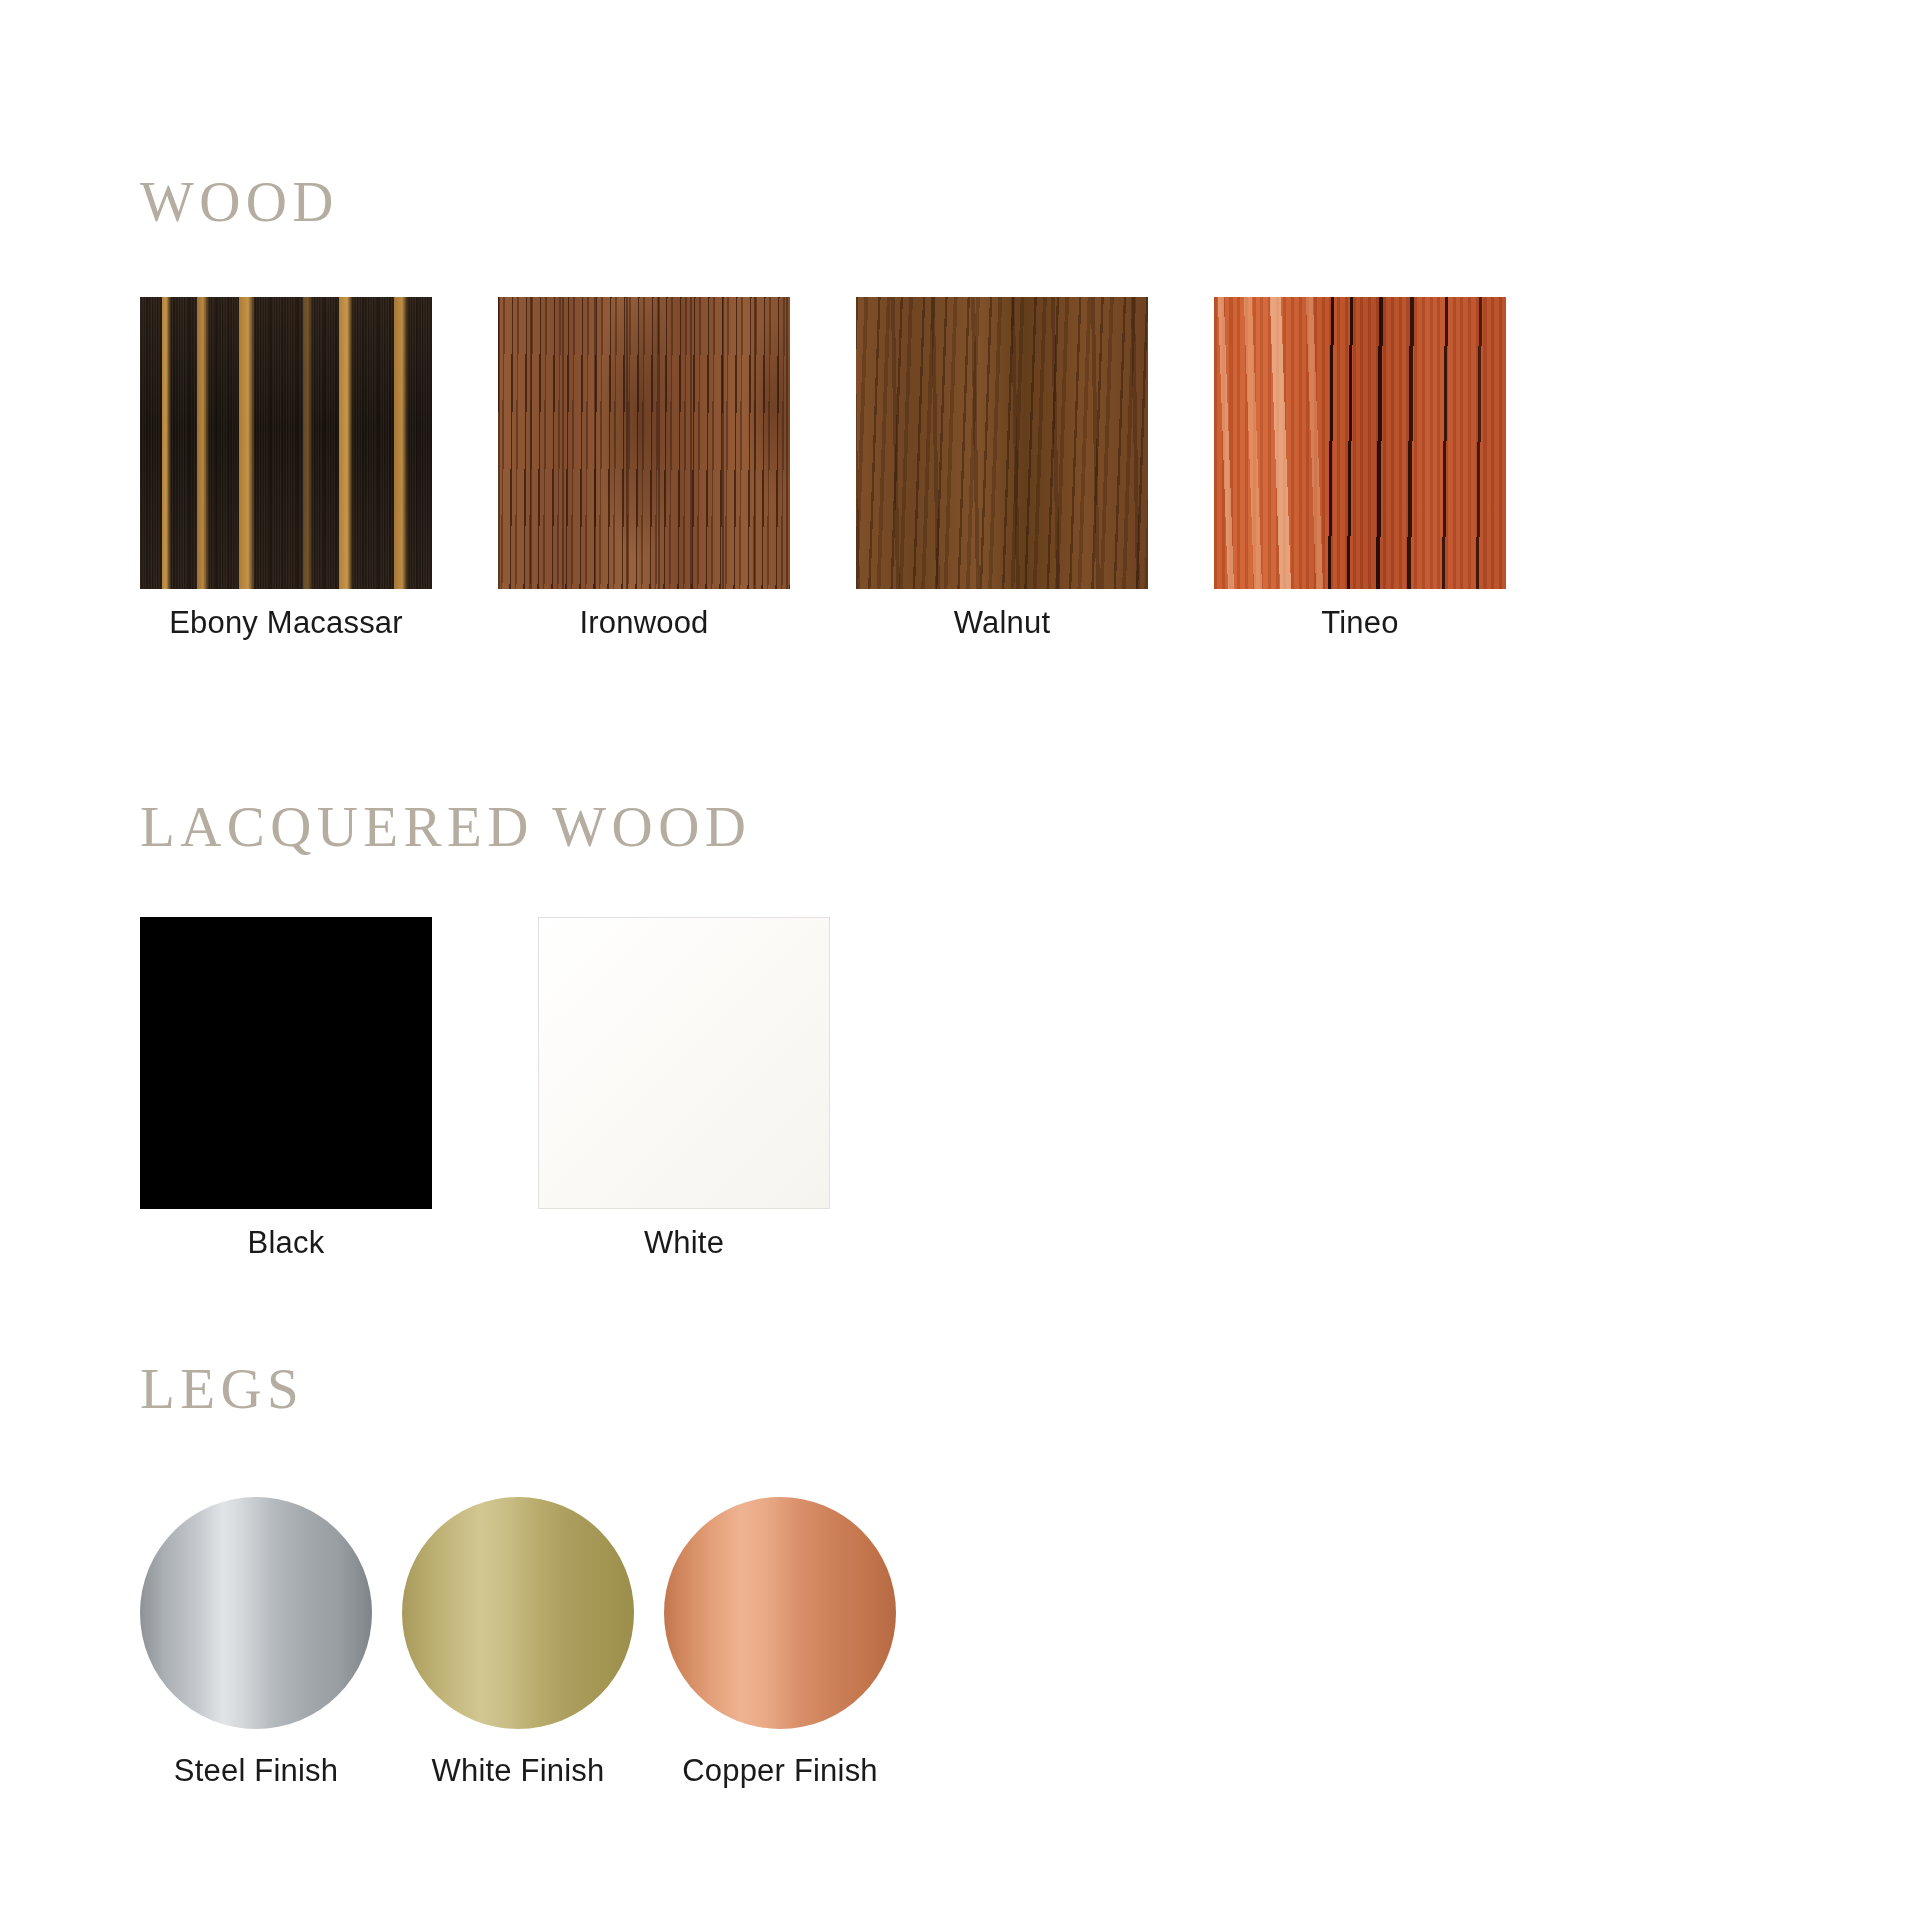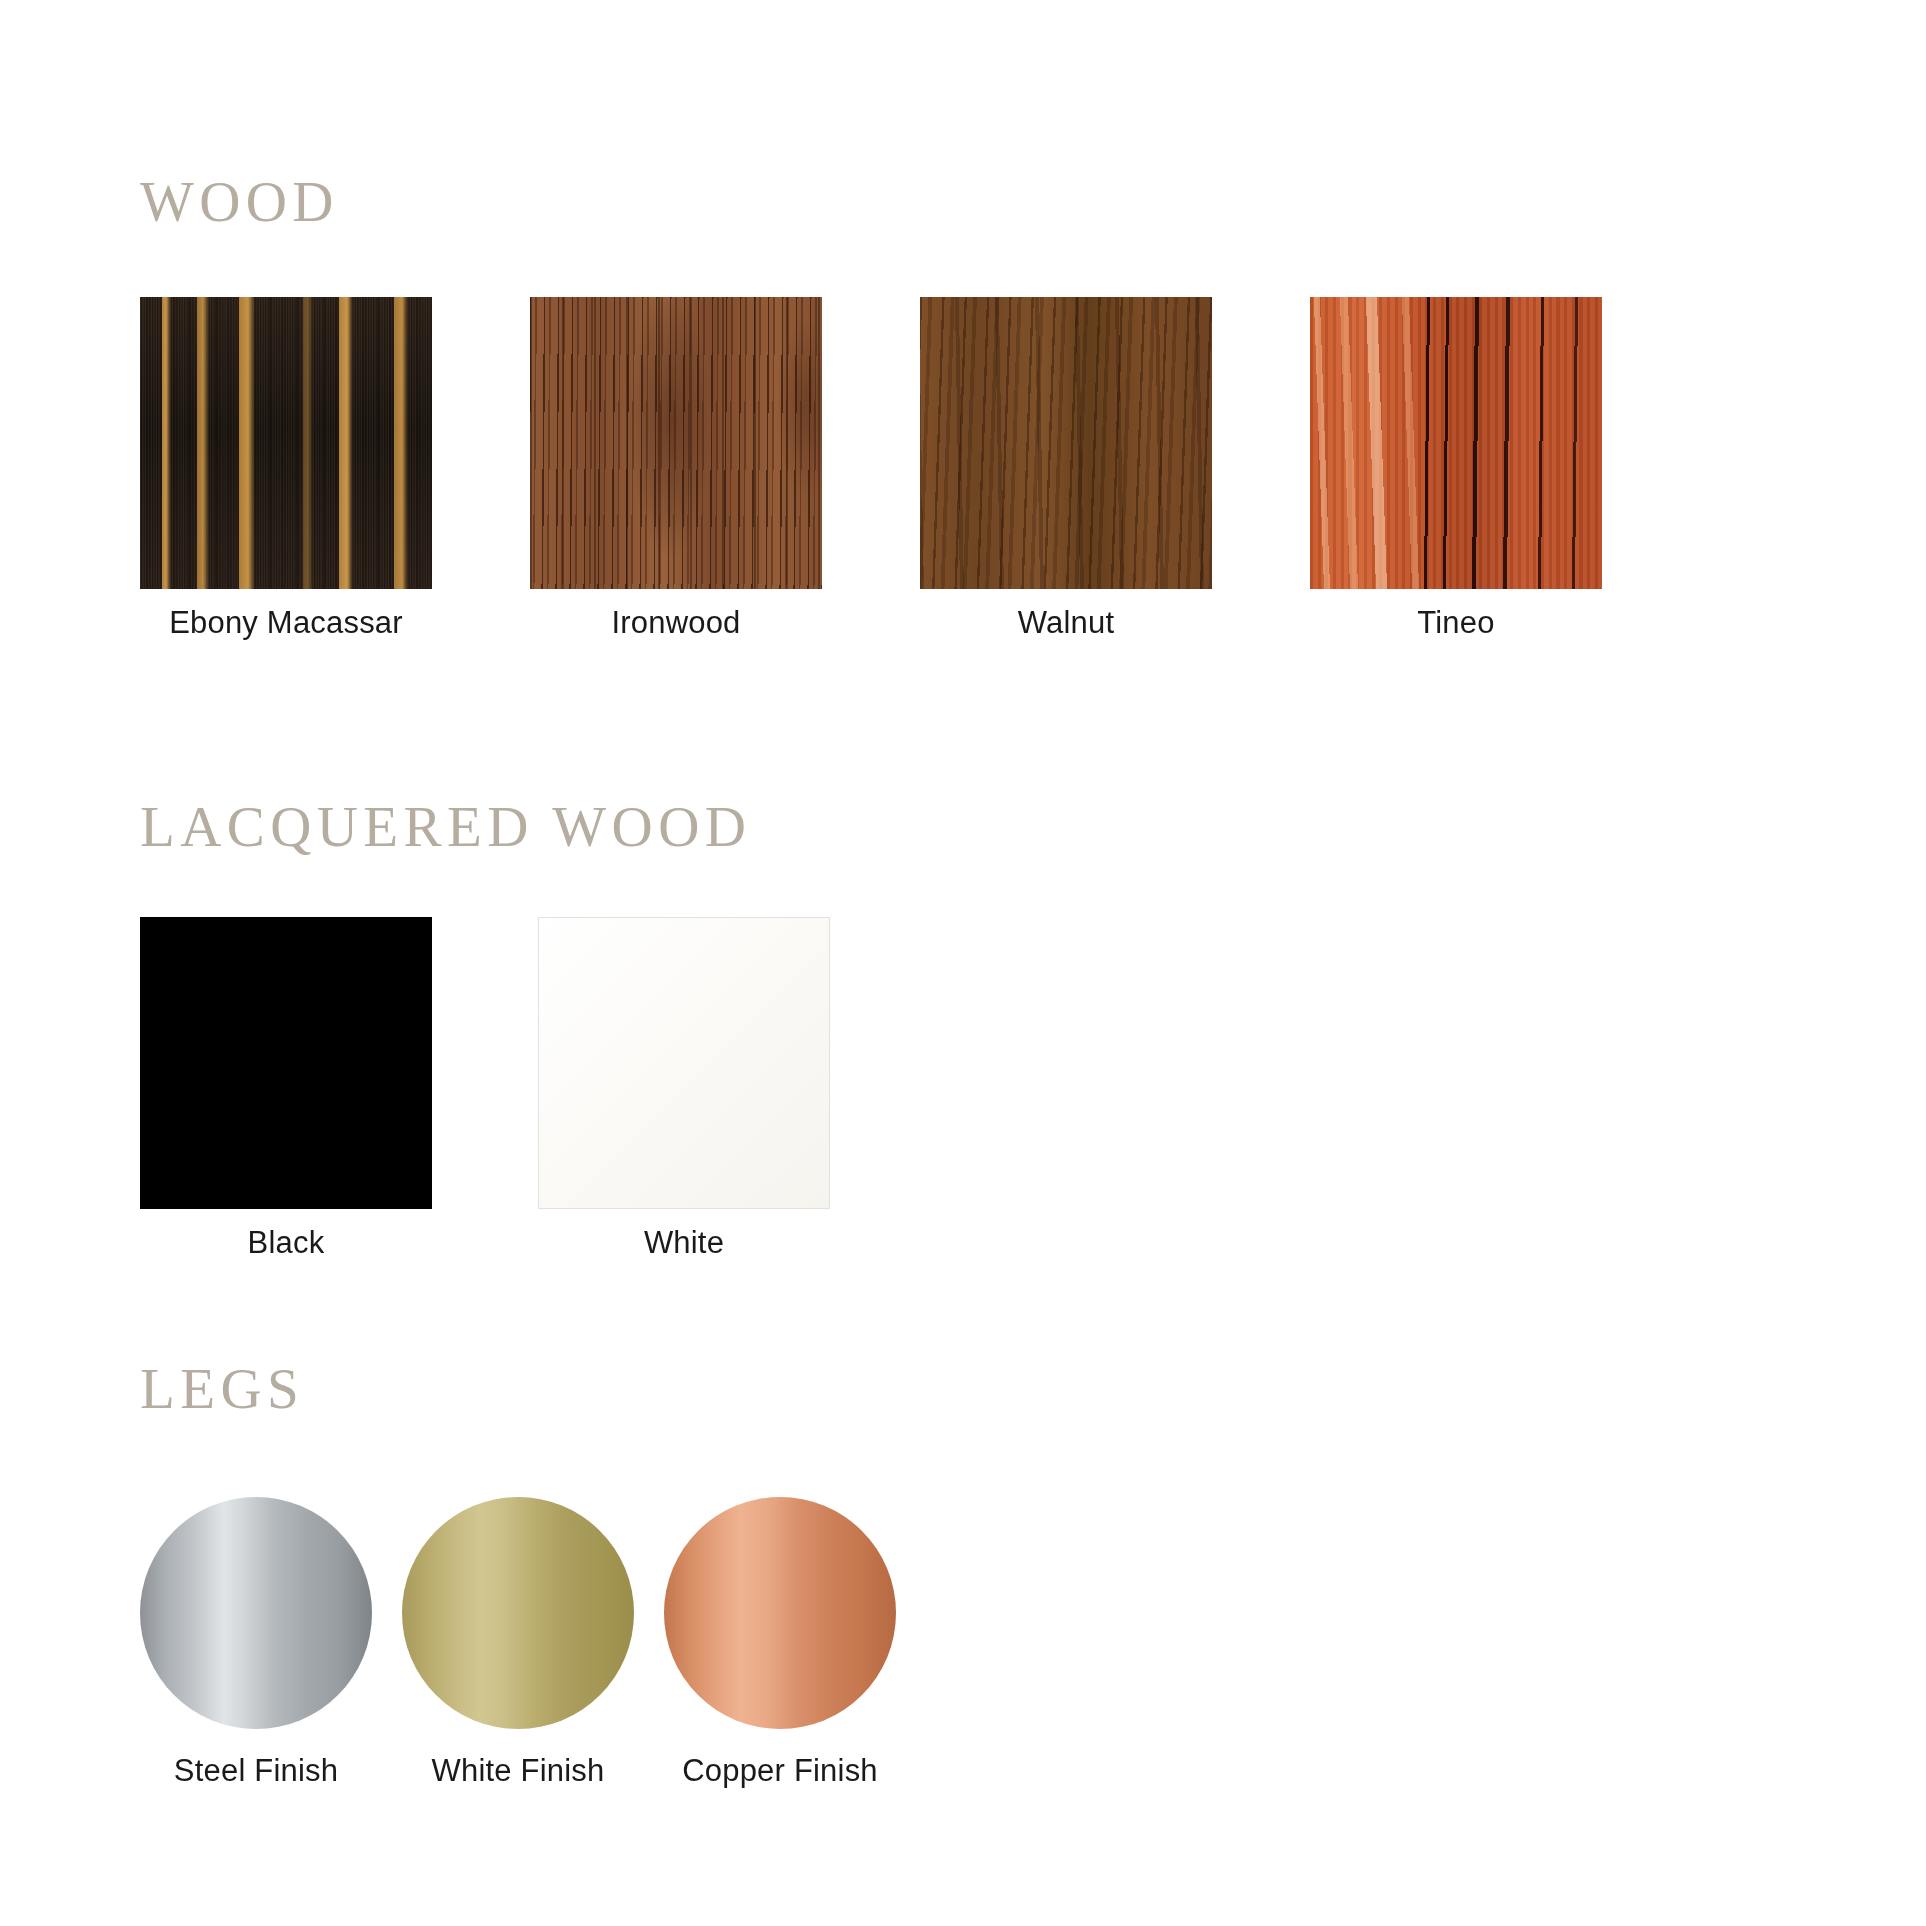--- a/index.html
+++ b/index.html
@@ -45,21 +45,21 @@
   #section-wood      { top: 173px; }
   #section-lacquered { top: 798px; }
   #section-legs      { top: 1360px; }
 
   
   .swatch-row {
     display: flex;
     align-items: flex-start;
   }
 
-  .swatch-row.woods  { margin-top: 67px; gap: 98px; }
+  .swatch-row.woods  { margin-top: 67px; gap: 66px; }
   .swatch-row.lacq   { margin-top: 62px; gap: 106px; }
   .swatch-row.legs   { margin-top: 80px; gap: 30px; }
 
   .swatch-cell {
     width: 292px;
     display: flex;
     flex-direction: column;
     align-items: center;
   }
 

